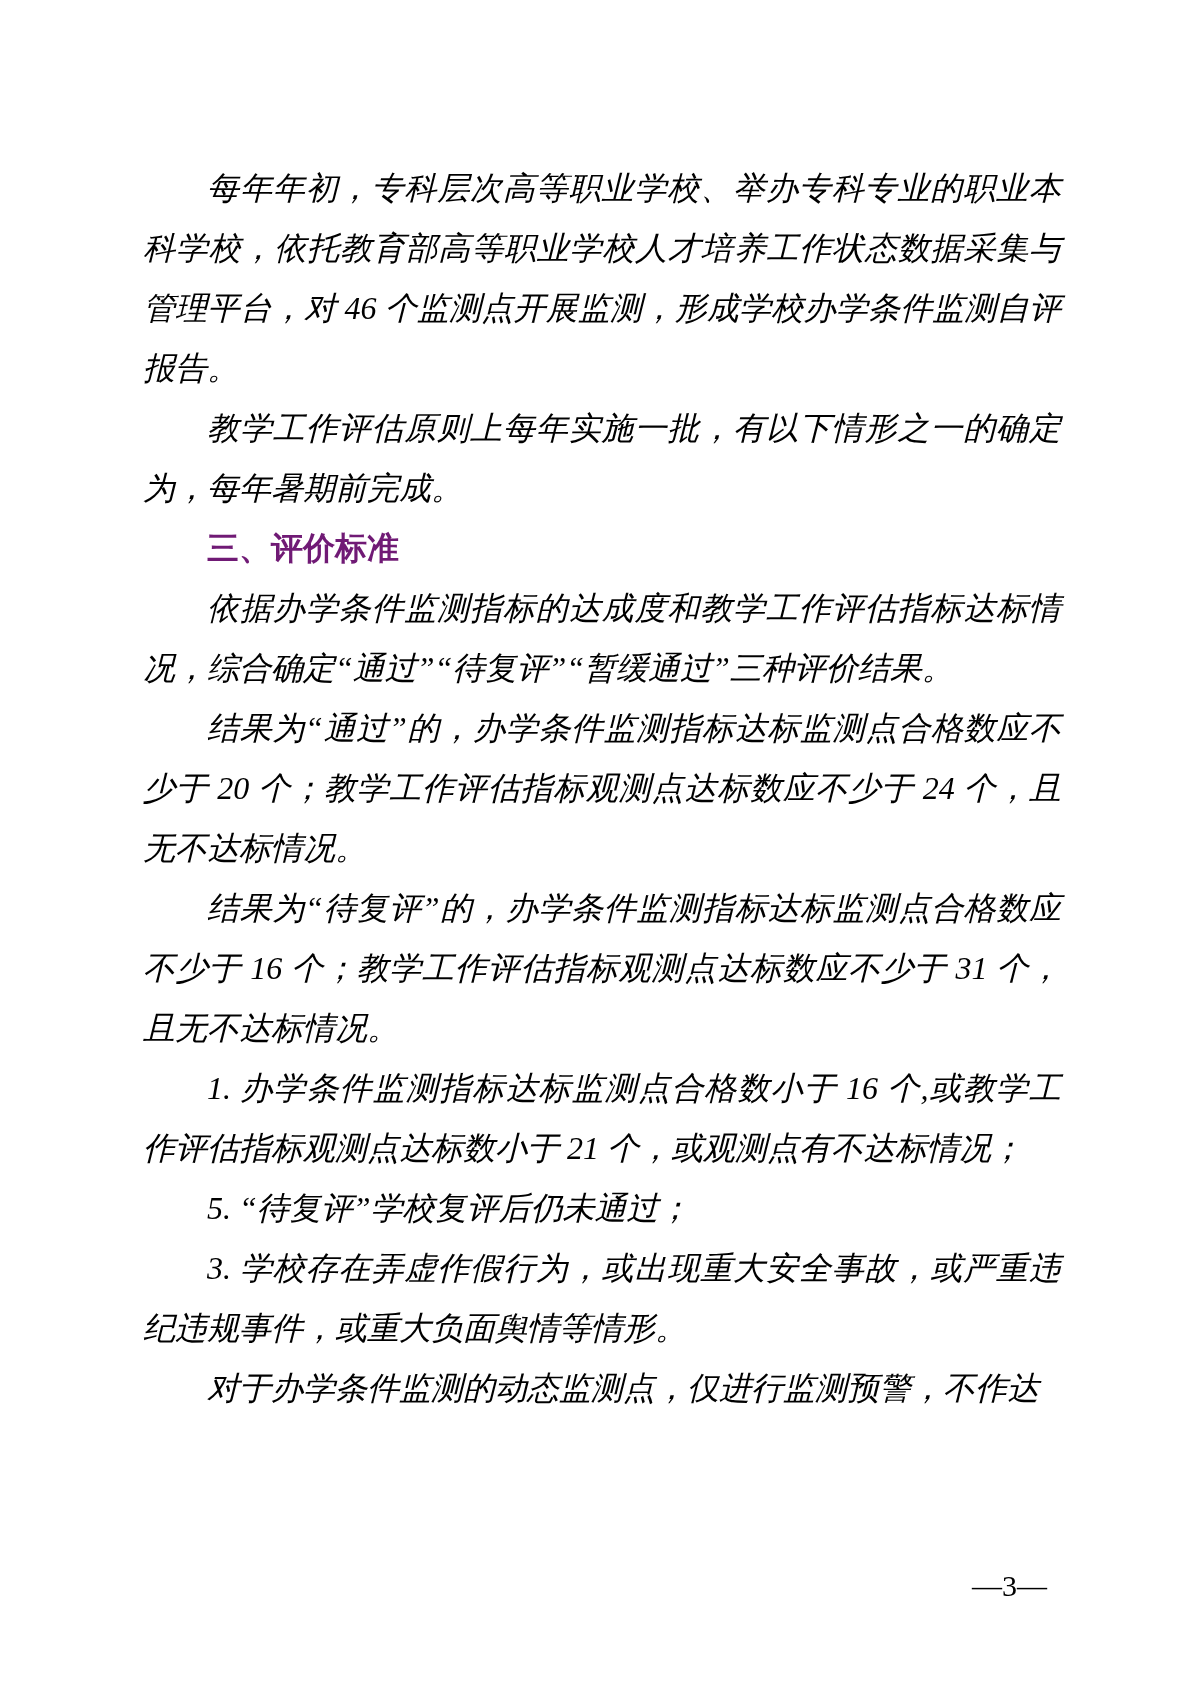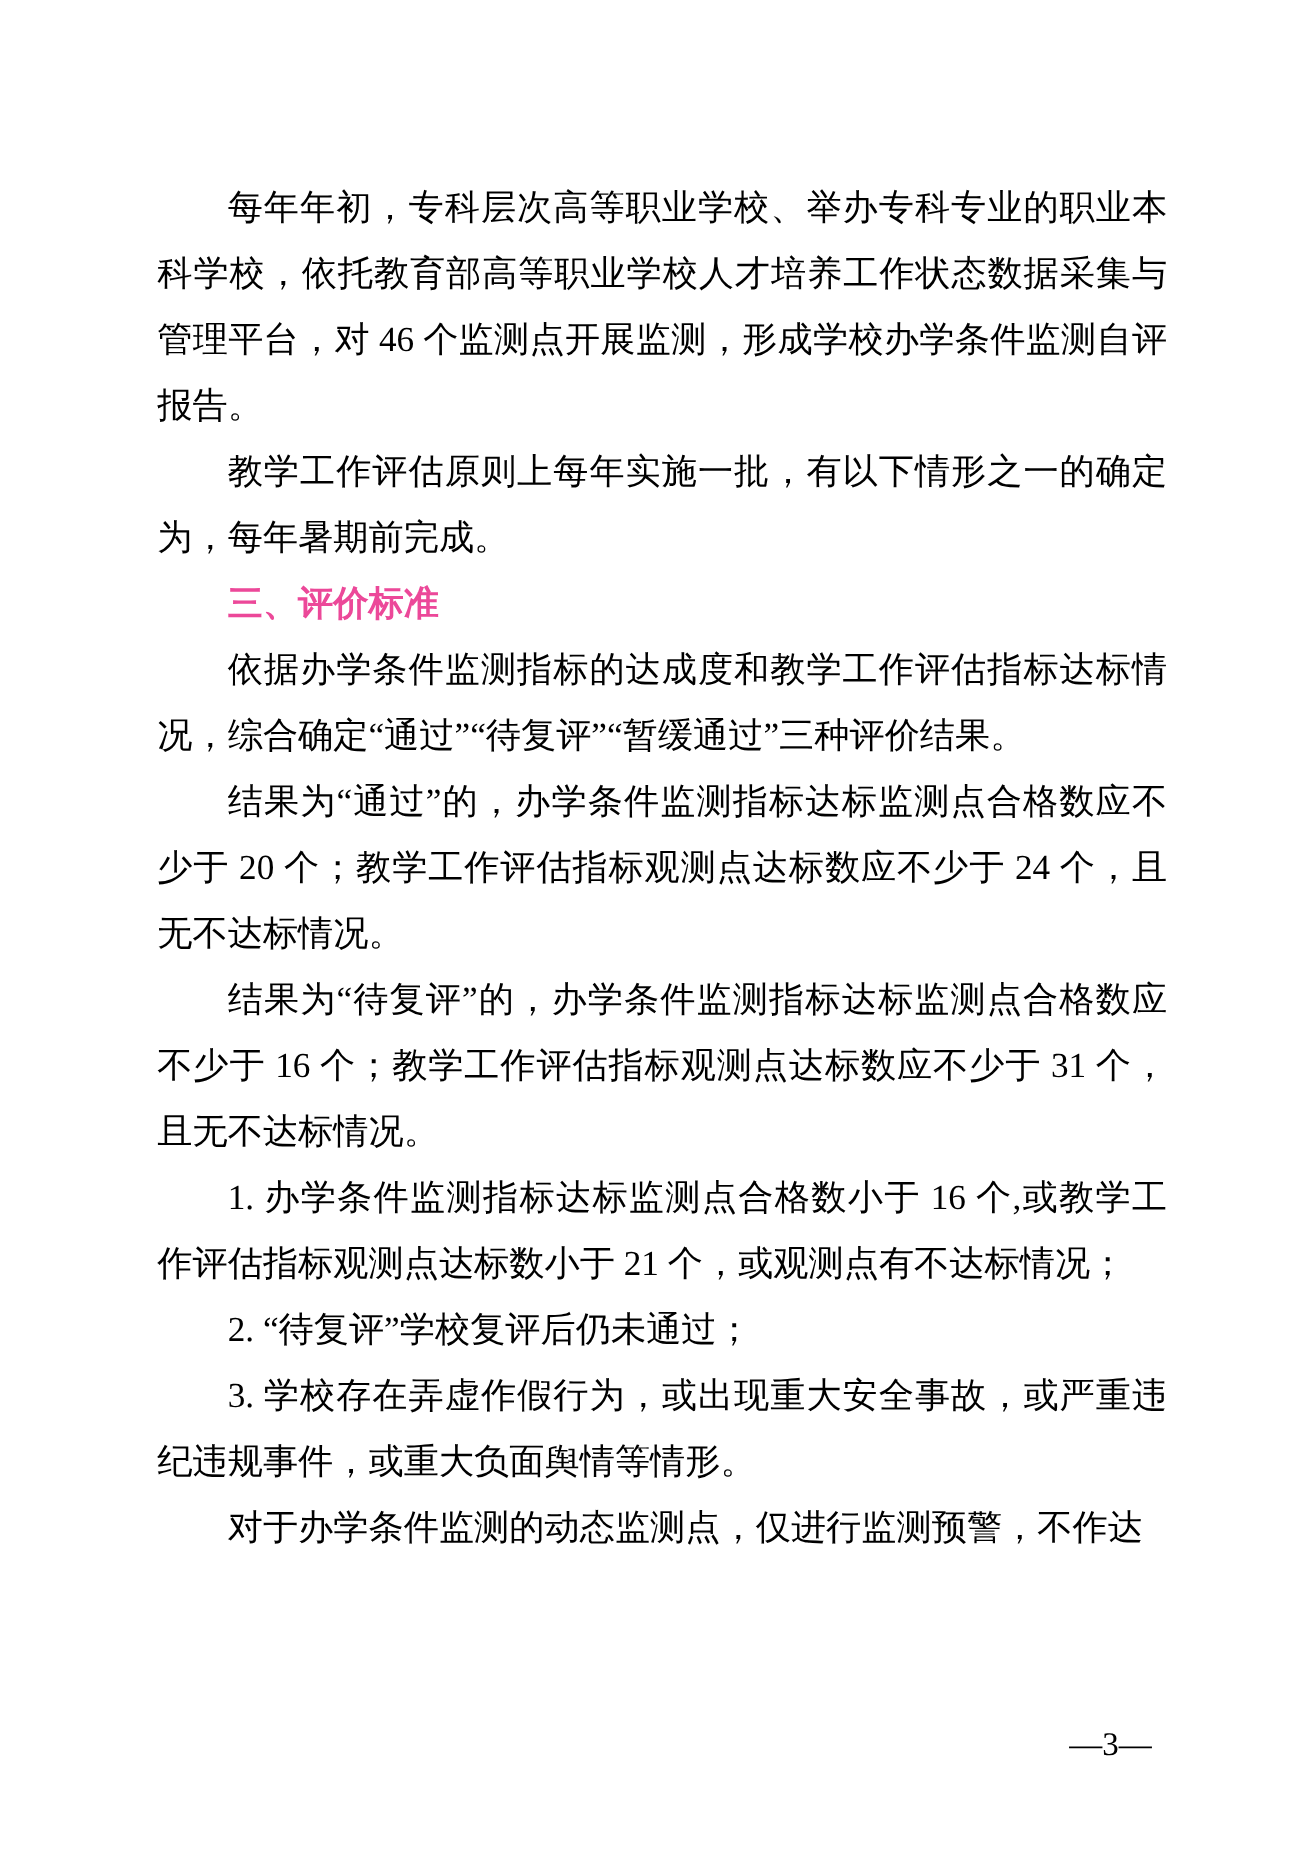--- a/index.html
+++ b/index.html
@@ -23,29 +23,30 @@
   }
   p.body-para {
     margin: 0;
     font-family: "Liberation Serif", "DejaVu Serif", serif;
     font-size: 32px;
     line-height: 60px;
     text-indent: 2em;
     text-align: justify;
     letter-spacing: 0;
     color: #000000;
+    font-style: italic;
   }
   p.heading-para {
     margin: 0;
     font-family: "Liberation Sans", "DejaVu Sans", sans-serif;
     font-weight: bold;
     font-size: 32px;
     line-height: 60px;
     text-indent: 2em;
-    color: #ec4899;
+    color: #701a75;
   }
   .page-number {
     position: absolute;
     top: 1568px;
     right: 144px;
     font-family: "Liberation Serif", "DejaVu Serif", serif;
     font-size: 30px;
     line-height: 36px;
     color: #000000;
     white-space: nowrap;
@@ -56,18 +57,18 @@
 
 <div class="page">
   <div class="content">
     <p class="body-para">每年年初，专科层次高等职业学校、举办专科专业的职业本科学校，依托教育部高等职业学校人才培养工作状态数据采集与管理平台，对 46 个监测点开展监测，形成学校办学条件监测自评报告。</p>
     <p class="body-para">教学工作评估原则上每年实施一批，有以下情形之一的确定为，每年暑期前完成。</p>
     <p class="heading-para">三、评价标准</p>
     <p class="body-para">依据办学条件监测指标的达成度和教学工作评估指标达标情况，综合确定“通过”“待复评”“暂缓通过”三种评价结果。</p>
     <p class="body-para">结果为“通过”的，办学条件监测指标达标监测点合格数应不少于 20 个；教学工作评估指标观测点达标数应不少于 24 个，且无不达标情况。</p>
     <p class="body-para">结果为“待复评”的，办学条件监测指标达标监测点合格数应不少于 16 个；教学工作评估指标观测点达标数应不少于 31 个，且无不达标情况。</p>
     <p class="body-para">1. 办学条件监测指标达标监测点合格数小于 16 个,或教学工作评估指标观测点达标数小于 21 个，或观测点有不达标情况；</p>
-    <p class="body-para">2. “待复评”学校复评后仍未通过；</p>
+    <p class="body-para">5. “待复评”学校复评后仍未通过；</p>
     <p class="body-para">3. 学校存在弄虚作假行为，或出现重大安全事故，或严重违纪违规事件，或重大负面舆情等情形。</p>
     <p class="body-para">对于办学条件监测的动态监测点，仅进行监测预警，不作达</p>
   </div>
   <div class="page-number">—3—</div>
 </div>
 
 </body></html>

